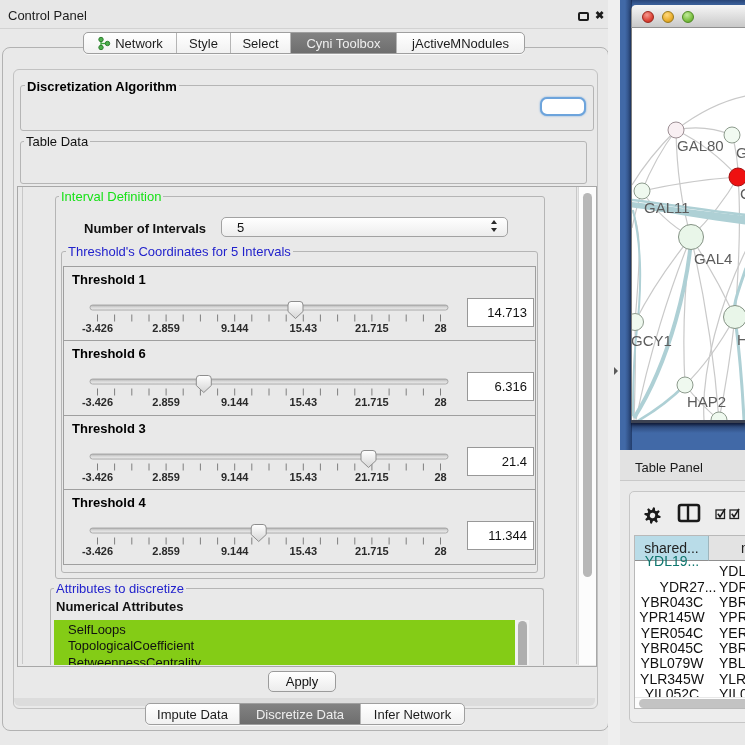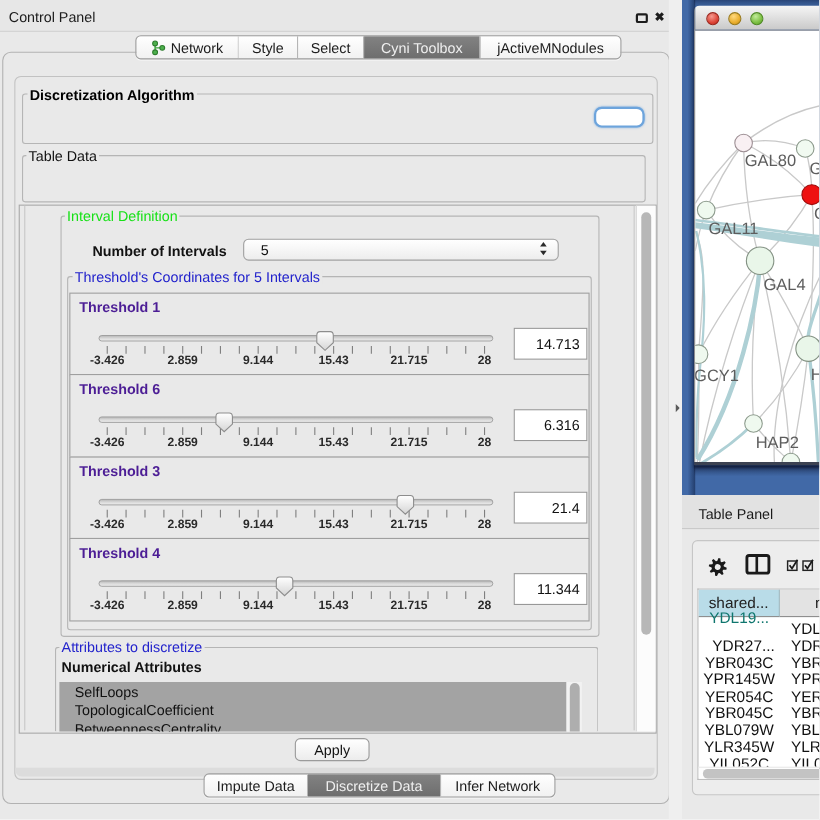--- a/index.html
+++ b/index.html
@@ -9,21 +9,21 @@
 
 #titlebar{left:0;top:0;width:620px;height:28px;background:#e7e7e7;border-bottom:1px solid #d2d2d2;}
 #title-text{left:8px;top:8px;font-size:13px;color:#1c1c1c;text-align:center;}
 #ic-float{left:578px;top:12px;width:7px;height:5px;border:2px solid #1c1c1c;border-radius:2px;}
 #ic-close{left:595px;top:9px;font-size:11px;font-weight:bold;color:#1c1c1c;}
 
 #outer-panel{left:2px;top:47px;width:605px;height:682px;border:1px solid #b2b2b2;border-radius:8px;background:#e9e9e9;}
 #inner-panel{left:13px;top:69px;width:583px;height:638px;border:1px solid #c2c2c2;border-radius:6px;background:#e9e9e9;}
 #inner-bottom-band{left:14px;top:698px;width:581px;height:8px;background:#dcdcdc;border-bottom-left-radius:6px;border-bottom-right-radius:6px;}
 
-.seg-bar{height:20px;border:1px solid #9f9f9f;border-radius:5px;background:linear-gradient(#ffffff,#f1f1f1);display:flex;box-shadow:0 1px 0 rgba(255,255,255,.7);margin-left:40px;}
+.seg-bar{height:20px;border:1px solid #9f9f9f;border-radius:5px;background:linear-gradient(#ffffff,#f1f1f1);display:flex;box-shadow:0 1px 0 rgba(255,255,255,.7);}
 .seg{font-size:13px;color:#1c1c1c;display:flex;align-items:center;justify-content:center;border-right:1px solid #b5b5b5;white-space:nowrap;}
 .seg:last-child{border-right:none;}
 .seg.sel{background:linear-gradient(#828282,#6e6e6e);color:#efefef;}
 #toptabs{left:83px;top:32px;width:440px;}
 #toptabs .s1{width:92px;border-top-left-radius:4px;border-bottom-left-radius:4px;}
 #toptabs .s2{width:53px;}
 #toptabs .s3{width:59px;}
 #toptabs .s4{width:105px;}
 #toptabs .s5{width:127px;border-top-right-radius:4px;border-bottom-right-radius:4px;}
 #bottabs{left:145px;top:703px;width:318px;}
@@ -34,28 +34,28 @@
 .group{border:1px solid #b5b5b5;border-radius:3px;}
 .gtitle{position:absolute;font-size:13px;background:#e9e9e9;padding:0 2px;white-space:nowrap;}
 
 .combo{border:1px solid #a2a2a2;border-radius:5px;background:linear-gradient(#ffffff,#ededed);font-size:13px;color:#111;}
 .combo .txt{position:absolute;left:11px;top:3px;}
 .arrows{position:absolute;width:8px;height:12px;}
 .arrows .up{position:absolute;left:0;top:0;width:0;height:0;border-left:3.5px solid transparent;border-right:3.5px solid transparent;border-bottom:4px solid #2a2a2a;}
 .arrows .dn{position:absolute;left:0;bottom:0;width:0;height:0;border-left:3.5px solid transparent;border-right:3.5px solid transparent;border-top:4px solid #2a2a2a;}
 
 .thpanel{left:63px;width:471px;height:74px;border:1px solid #9f9f9f;background:#e9e9e9;}
-.thlabel{position:absolute;left:8px;top:5px;font-size:13px;font-weight:bold;color:#4c1d95;}
+.thlabel{position:absolute;left:8px;top:5px;font-size:13px;font-weight:bold;color:#000000;}
 .valbox{position:absolute;left:403px;top:31px;width:59px;height:27px;border:1px solid #989898;background:#fff;font-size:13px;color:#111;text-align:right;line-height:27px;padding-right:6px;}
 .ticklbl{position:absolute;top:55px;font-size:11px;font-weight:bold;color:#2a2a2a;transform:translateX(-50%);}
 
 #main-sb-track{left:578px;top:187px;width:17px;height:478px;background:#fcfcfc;border-left:1px solid #d8d8d8;}
 #main-sb-thumb{left:582.5px;top:193px;width:9px;height:384px;background:#b7b7b7;border-radius:5px;}
 
-#attr-list{left:54px;top:620px;width:461px;height:45px;background:#a3a3a3;font-size:13px;color:#111;overflow:hidden;}
+#attr-list{left:54px;top:620px;width:461px;height:45px;background:#84cc16;font-size:13px;color:#111;overflow:hidden;}
 #list-sb{left:515px;top:620px;width:14px;height:45px;background:#f2f2f2;}
 #list-sb-thumb{left:518px;top:621px;width:9px;height:44px;background:#aeaeae;border-radius:5px 5px 0 0;}
 
 #apply{left:268px;top:671px;width:66px;height:19px;border:1px solid #9b9b9b;border-radius:5px;background:linear-gradient(#ffffff,#ececec);font-size:13px;color:#111;text-align:center;line-height:19px;}
 
 #overlay{left:13px;top:83px;width:564px;height:53px;background:#fff;border-radius:2px 2px 6px 6px;box-shadow:0 2px 5px rgba(0,0,0,.3);}
 #ov-gray{position:absolute;left:0;top:4px;width:100%;text-align:center;font-size:13px;font-weight:bold;color:#b6b6b6;}
 #ov-b1{position:absolute;left:2px;top:19px;font-size:14px;font-weight:bold;color:#000;}
 #ov-b2{position:absolute;left:2px;top:33.5px;font-size:14px;color:#000;}
 
@@ -417,21 +417,21 @@
         <g>
           <rect x="100" y="10" width="8.5" height="8.5" fill="none" stroke="#222" stroke-width="1.3"></rect>
           <path d="M101.8,13.8 l2.2,3 l5,-8" fill="none" stroke="#1a1a1a" stroke-width="1.6"></path>
         </g>
       </svg>
       <div style="position:absolute;left:4px;top:43px;width:126px;height:172px;background:#fff;border:1px solid #b9b9b9;border-right:none;overflow:hidden;">
         <div style="position:absolute;left:0;top:0;width:74px;height:25px;background:#b9dce8;border-right:1px solid #9fb6bd;border-bottom:1px solid #8f8f8f;box-sizing:border-box;font-size:14px;color:#222;text-align:center;line-height:25px;">shared...</div>
         <div style="position:absolute;left:74px;top:0;width:60px;height:25px;background:#e3e3e3;border-bottom:1px solid #8f8f8f;box-sizing:border-box;font-size:14px;color:#222;padding-left:32px;line-height:25px;">n</div>
         <div style="position:absolute;left:0;top:17px;width:74px;font-size:14px;color:#0f766e;text-align:center;">YDL19...</div>
         <div style="position:absolute;left:84px;top:27.3px;font-size:14px;color:#111;">YDL1</div>
-        <div style="position:absolute;left:4px;top:42.6px;width:74px;font-size:14px;color:#111;text-align:center;">YDR27...</div>
+        <div style="position:absolute;left:16px;top:42.6px;width:74px;font-size:14px;color:#111;text-align:center;">YDR27...</div>
         <div style="position:absolute;left:84px;top:42.6px;font-size:14px;color:#111;">YDR2</div>
         <div style="position:absolute;left:0;top:58.0px;width:74px;font-size:14px;color:#111;text-align:center;">YBR043C</div>
         <div style="position:absolute;left:84px;top:58.0px;font-size:14px;color:#111;">YBR0</div>
         <div style="position:absolute;left:0;top:73.3px;width:74px;font-size:14px;color:#111;text-align:center;">YPR145W</div>
         <div style="position:absolute;left:84px;top:73.3px;font-size:14px;color:#111;">YPR1</div>
         <div style="position:absolute;left:0;top:88.6px;width:74px;font-size:14px;color:#111;text-align:center;">YER054C</div>
         <div style="position:absolute;left:84px;top:88.6px;font-size:14px;color:#111;">YER0</div>
         <div style="position:absolute;left:0;top:104.0px;width:74px;font-size:14px;color:#111;text-align:center;">YBR045C</div>
         <div style="position:absolute;left:84px;top:104.0px;font-size:14px;color:#111;">YBR0</div>
         <div style="position:absolute;left:0;top:119.3px;width:74px;font-size:14px;color:#111;text-align:center;">YBL079W</div>

